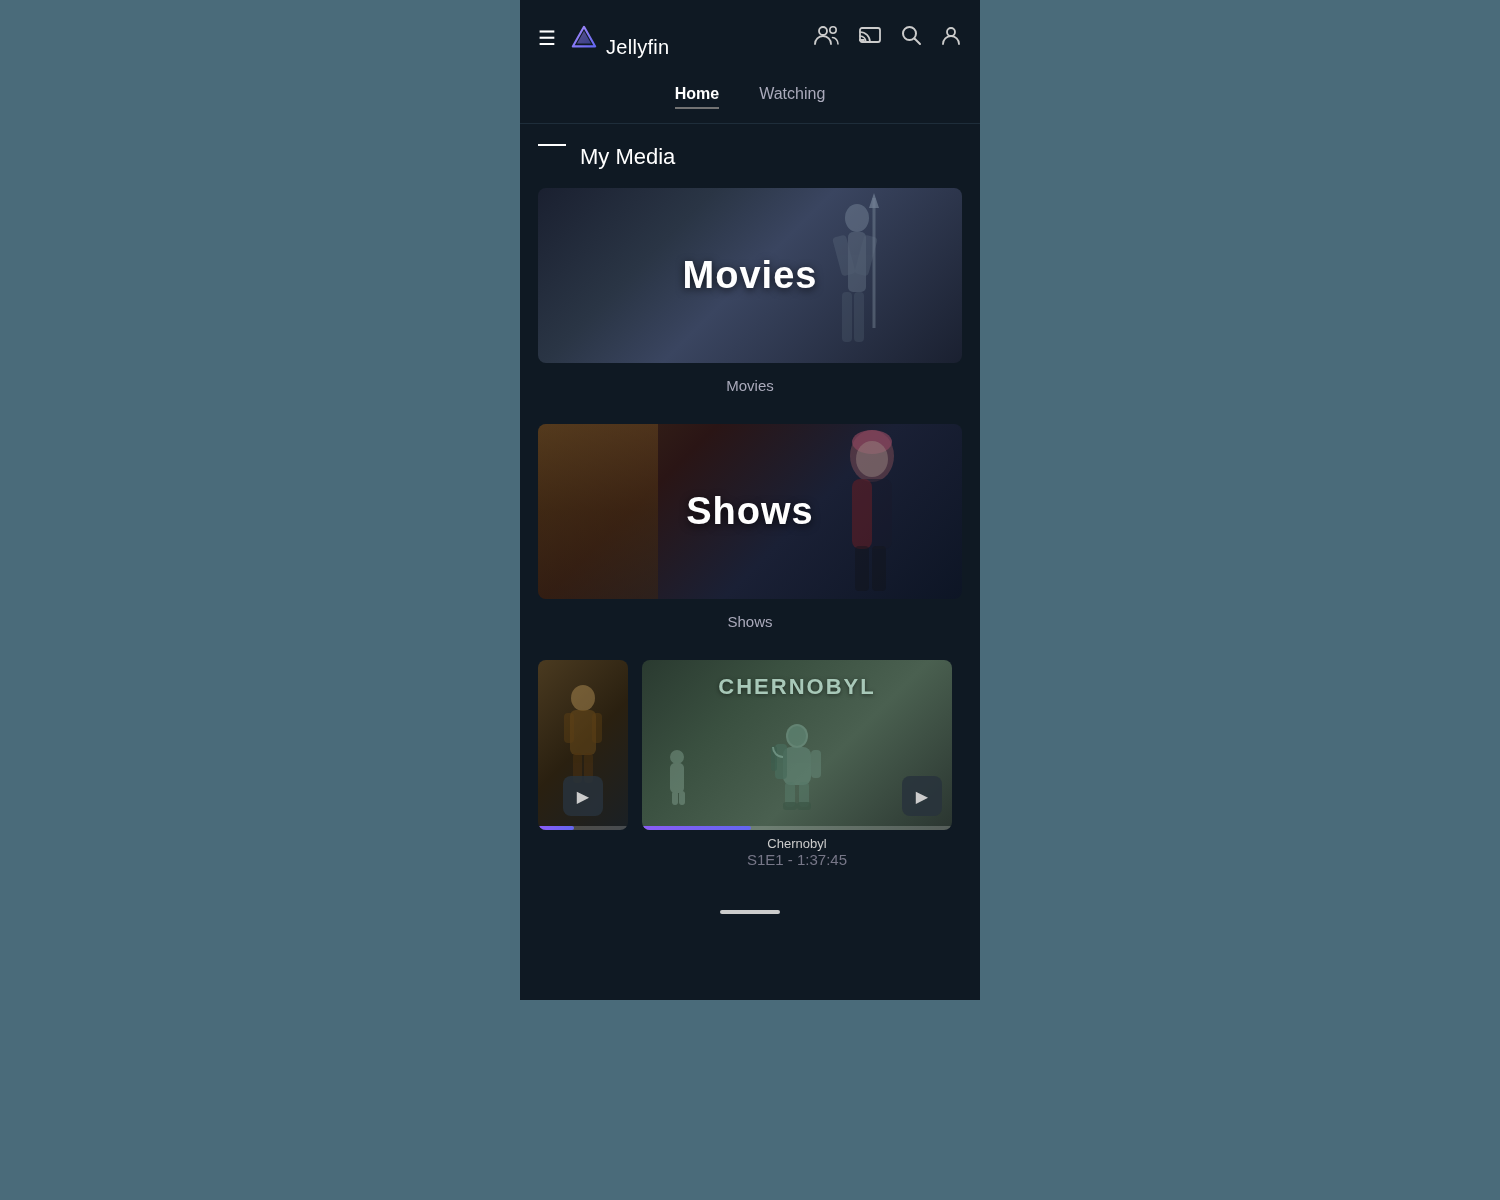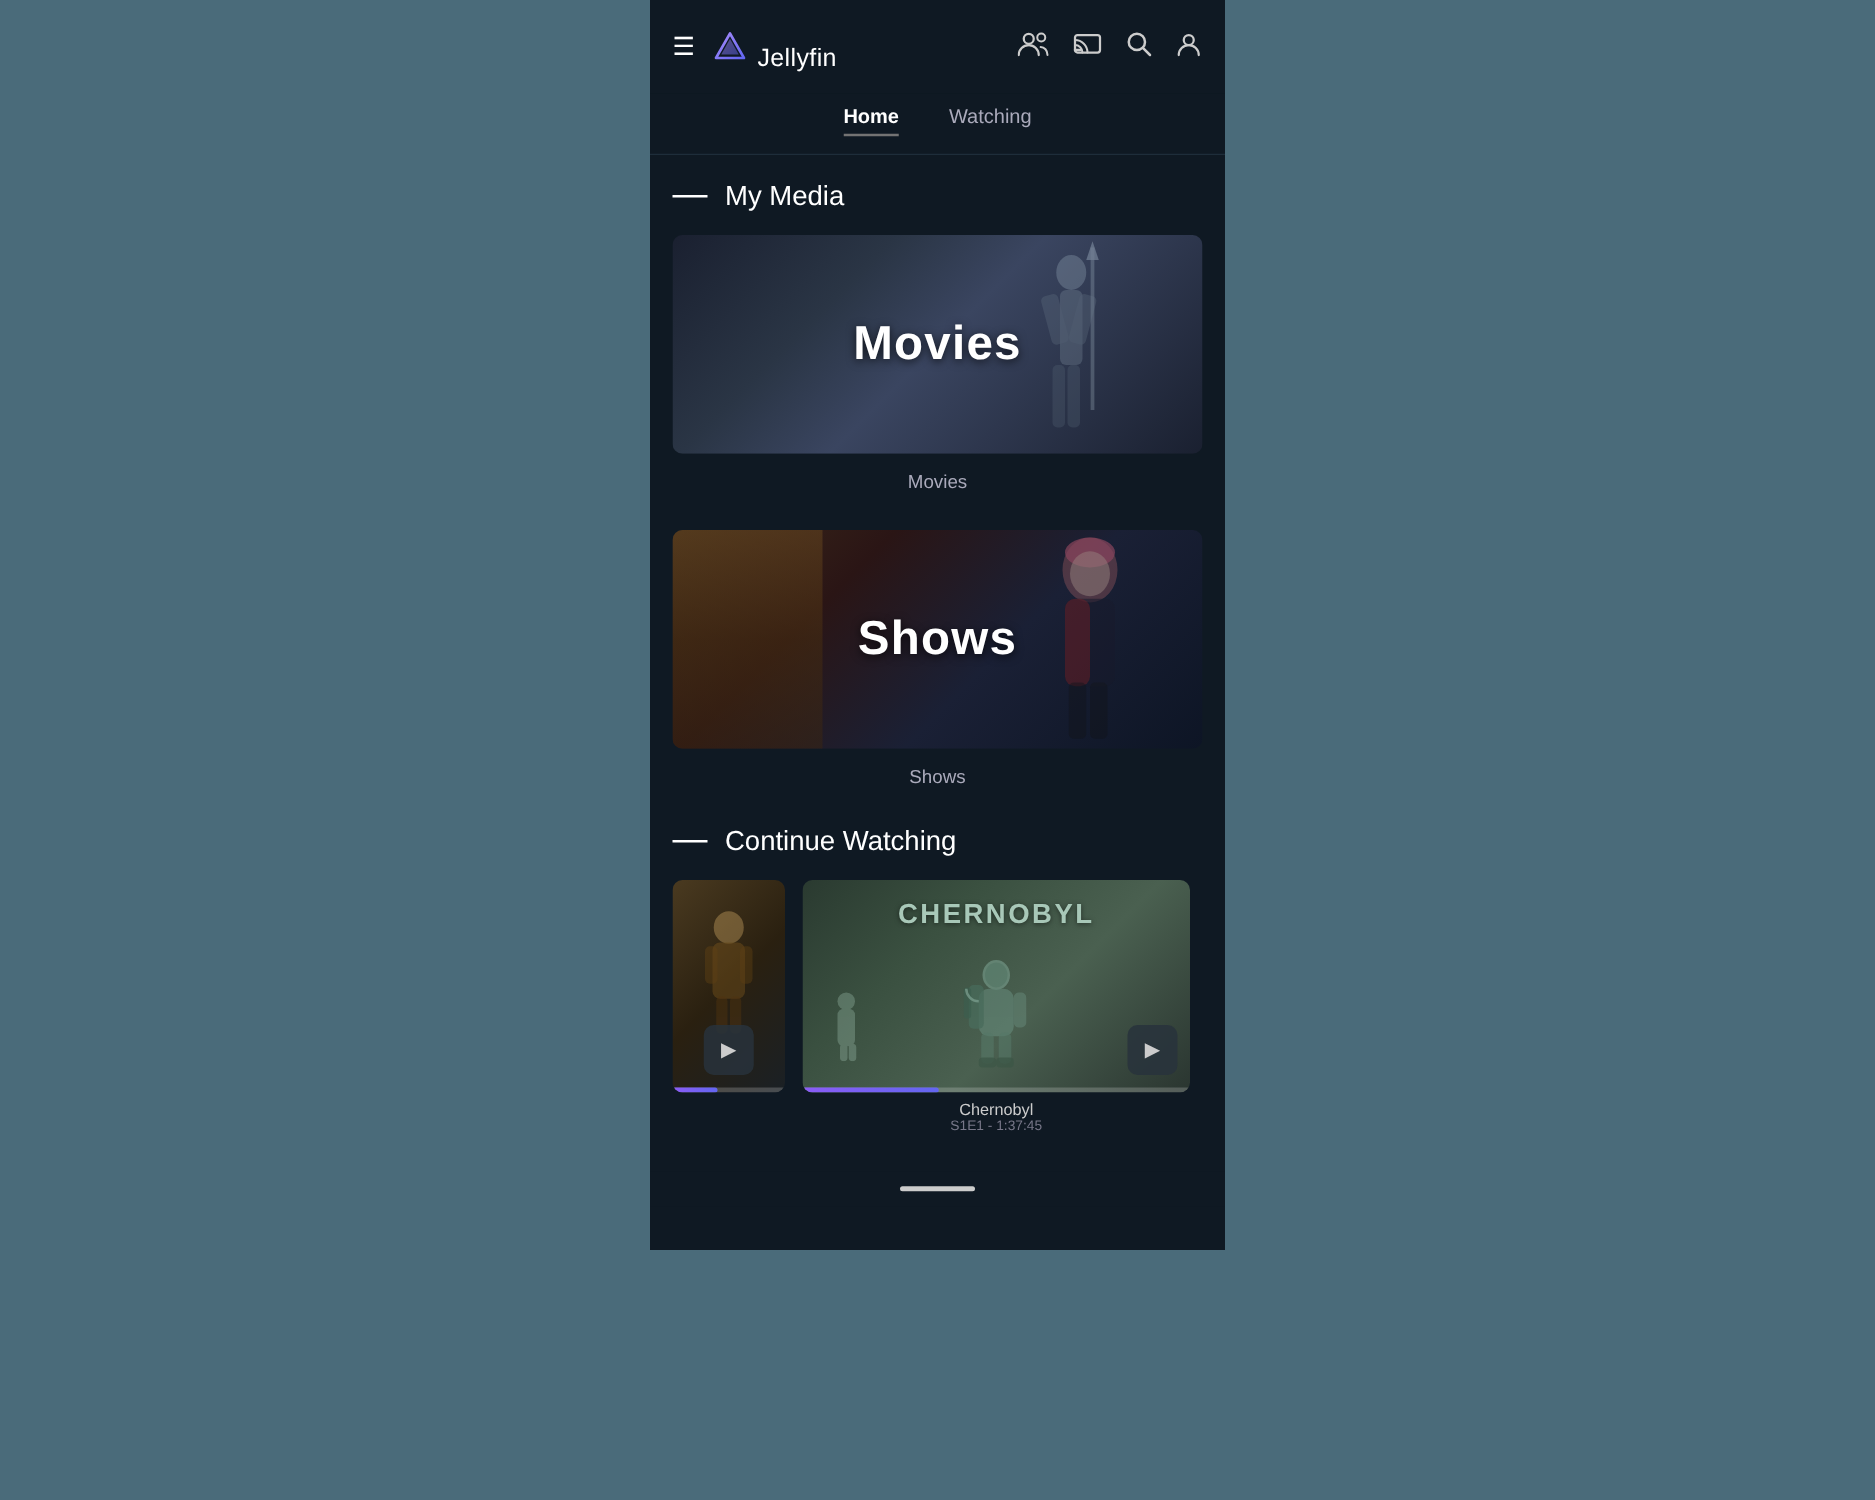--- a/index.html
+++ b/index.html
@@ -100,21 +100,21 @@
 
     
     .main-content {
       padding: 20px 18px;
       background-color: #0f1923;
     }
 
     
     .section-header {
       display: flex;
-      align-items: center;
+      align-items: flex-start;
       gap: 14px;
       margin-bottom: 18px;
     }
 
     .section-line {
       width: 28px;
       height: 2px;
       background-color: #fff;
       display: inline-block;
     }
@@ -282,21 +282,21 @@
       margin-top: 6px;
     }
 
     .cw-card-name {
       color: #ccc;
       font-size: 13px;
     }
 
     .cw-card-sub {
       color: #778;
-      font-size: 11px;
+      font-size: 15px;
     }
 
     
     .bottom-bar {
       display: flex;
       justify-content: center;
       padding: 12px;
       background-color: #0f1923;
     }
 
@@ -423,24 +423,20 @@
 
         <div style="position:absolute; left:0; top:0; width:120px; height:175px; background:linear-gradient(180deg, #6b4a20 0%, #4a3010 50%, #3a2510 100%); opacity:0.5;"></div>
         <div class="media-card-label-overlay">
           <span class="media-card-title-big">Shows</span>
         </div>
       </div>
     </div>
     <div class="media-card-subtitle">Shows</div>
 
     <div class="continue-watching">
-      <div class="section-header">
-        <span class="section-line"></span>
-        <span class="section-title">Continue Watching</span>
-      </div>
 
       <div class="continue-scroll">
 
         <div style="flex-shrink:0;">
           <div class="cw-card cw-card-small">
             <div class="cw-card-bg-small">
               <svg style="position:absolute; top:20px; left:50%; transform:translateX(-50%); opacity:0.6;" width="70" height="110" viewBox="0 0 70 110" xmlns="http://www.w3.org/2000/svg">
                 <ellipse cx="35" cy="18" rx="12" ry="13" fill="#c4a060" opacity="0.7"></ellipse>
                 <rect x="22" y="30" width="26" height="45" rx="6" fill="#8b6020" opacity="0.6"></rect>
                 <rect x="16" y="33" width="10" height="30" rx="4" fill="#7a5015" opacity="0.5"></rect>

